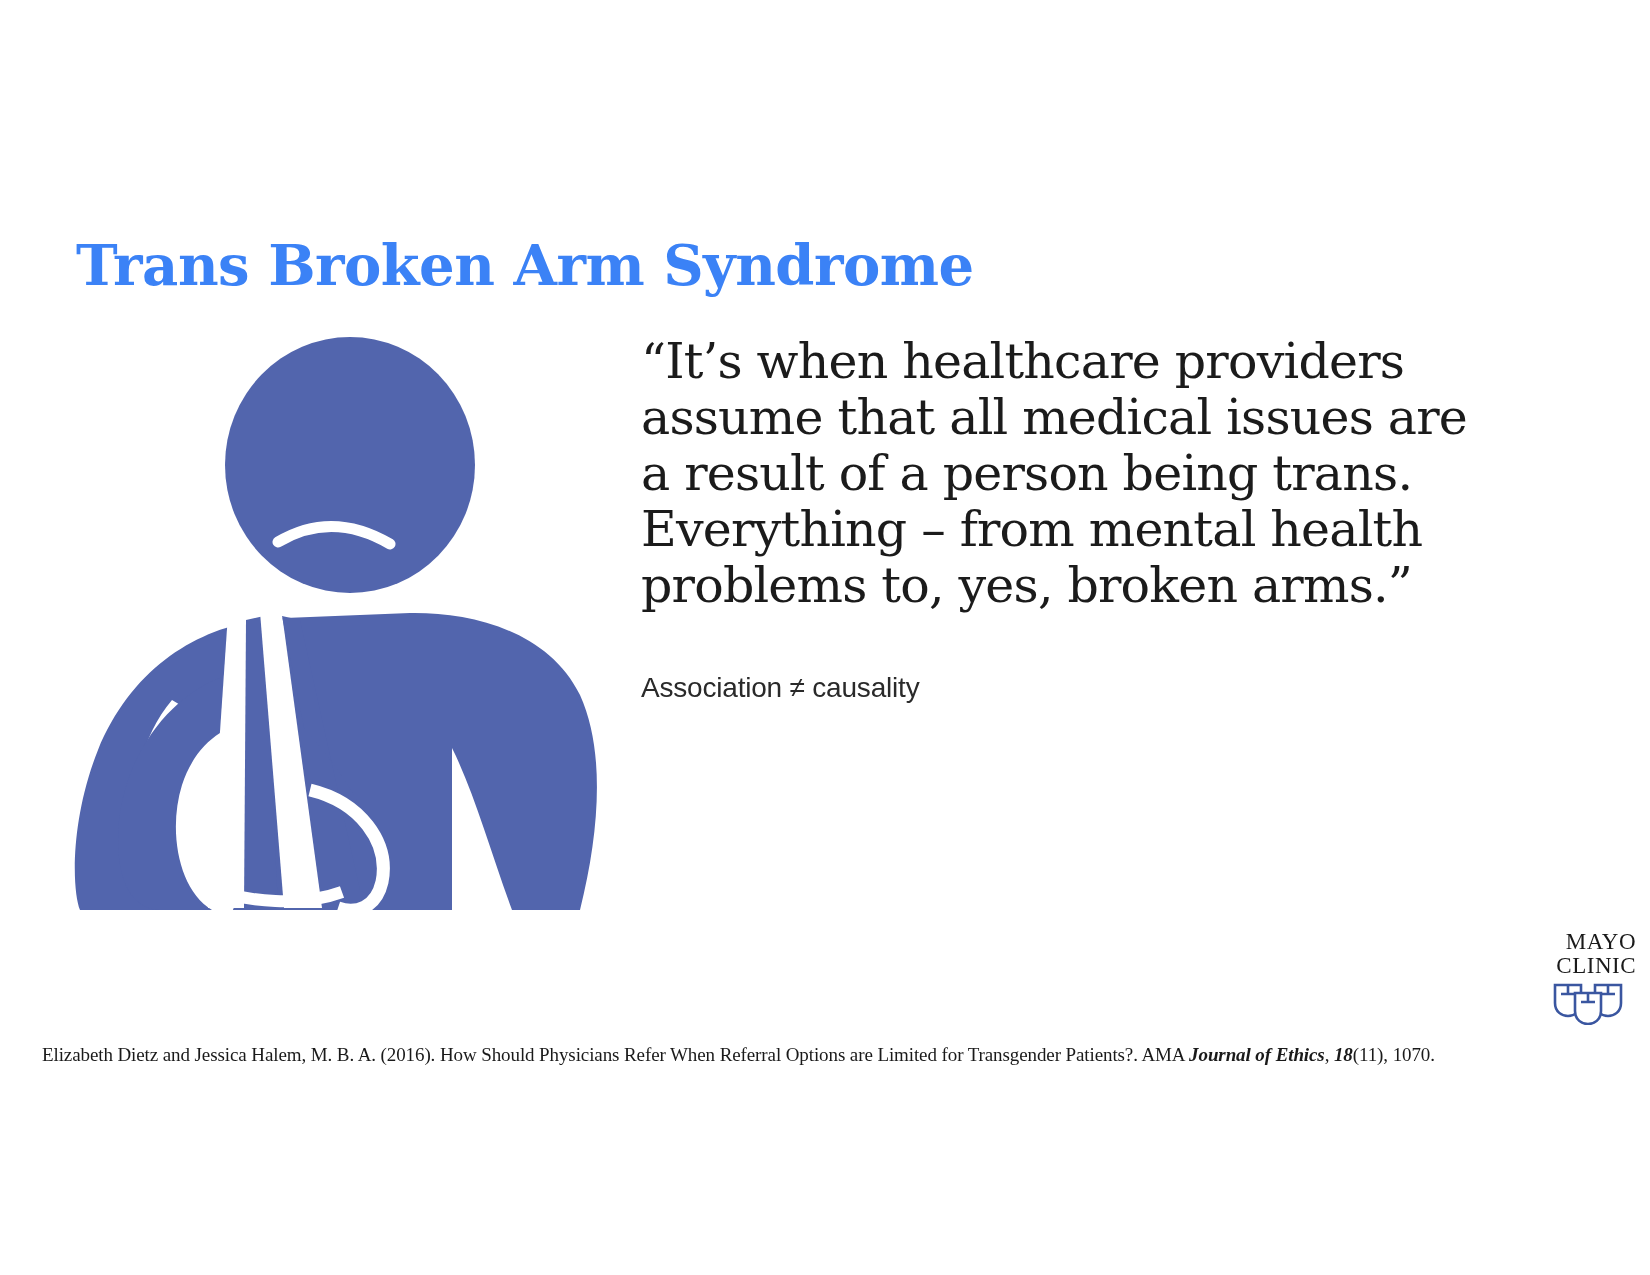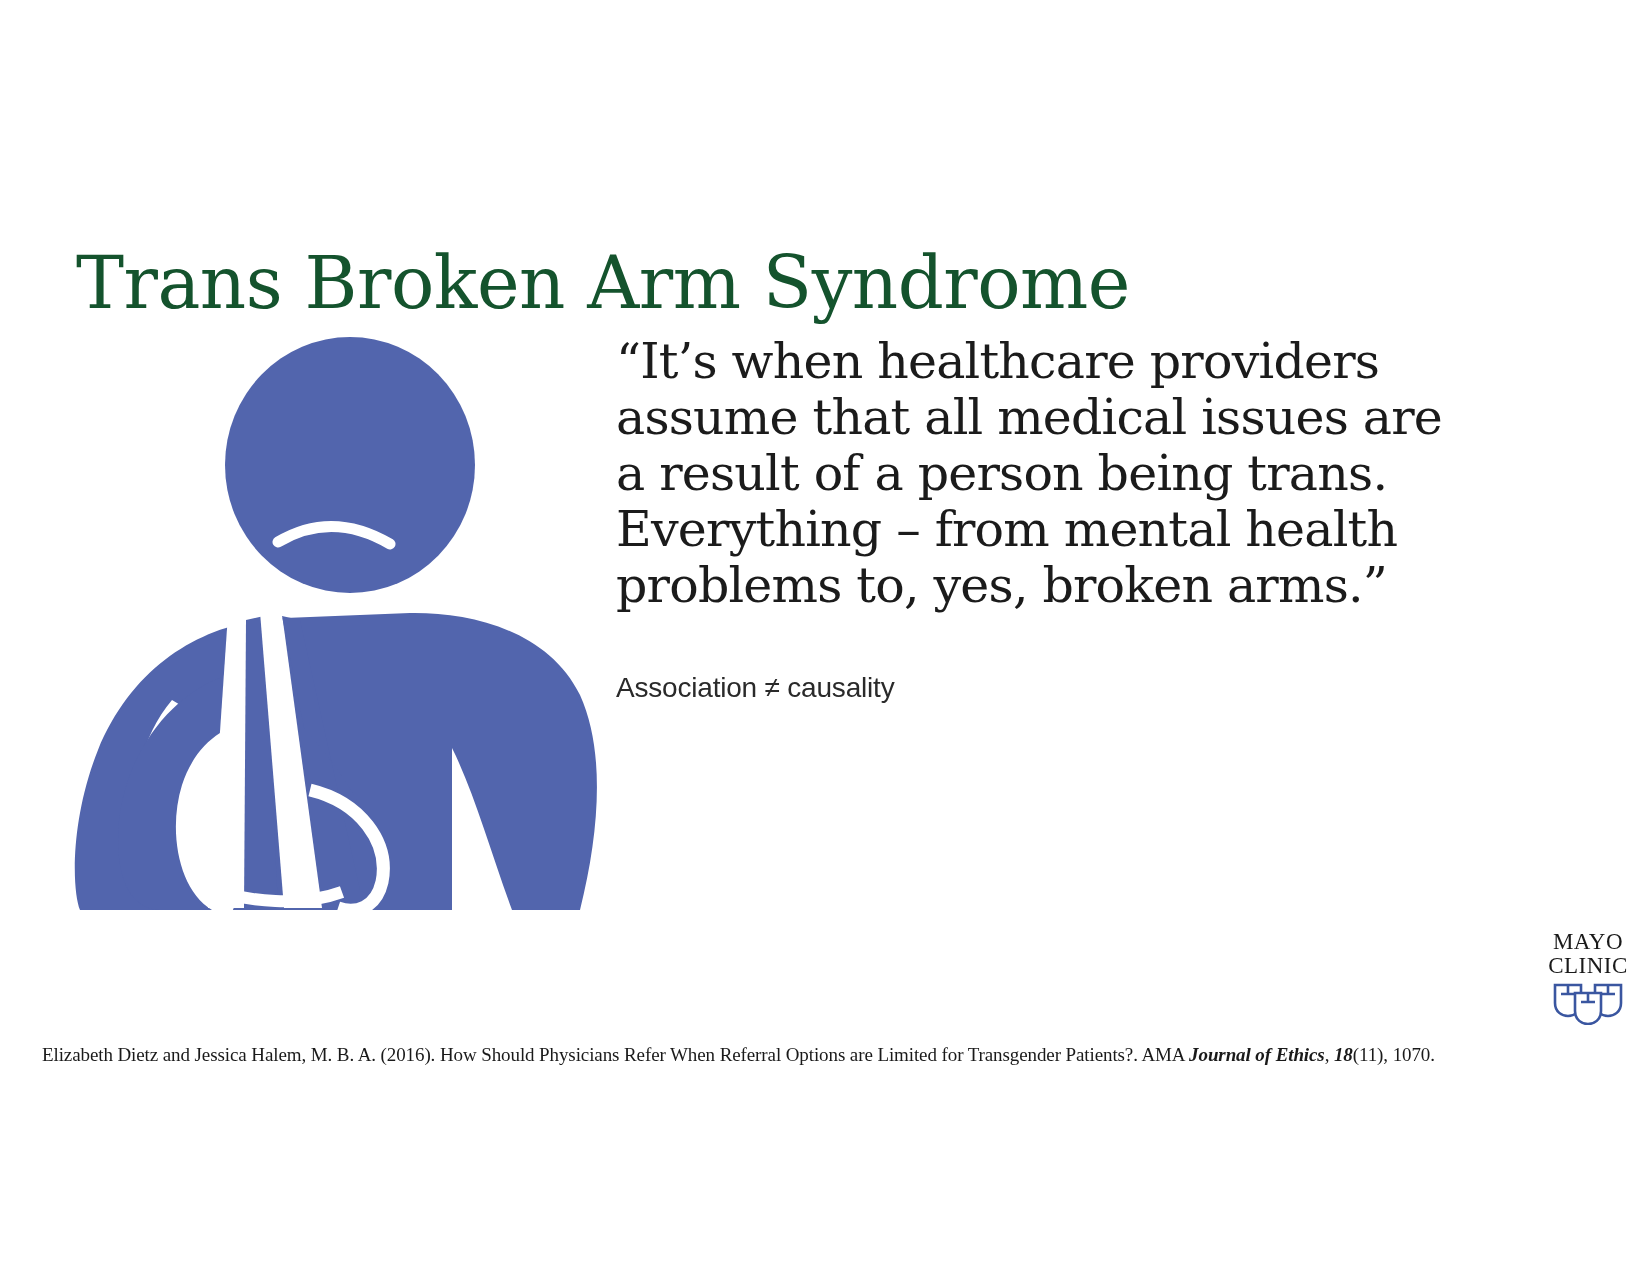--- a/index.html
+++ b/index.html
@@ -18,42 +18,42 @@
     background: #ffffff;
     overflow: hidden;
   }
 
   
   .slide-title {
     position: absolute;
     left: 76px;
     top: 199px;
     font-family: "DejaVu Serif", "Liberation Serif", serif;
-    font-weight: normal;
-    font-size: 72px;
+    font-weight: bold;
+    font-size: 56px;
     line-height: 1.0;
     letter-spacing: -0.5px;
-    color: #14532d;
+    color: #3b82f6;
     white-space: nowrap;
   }
 
   
   .figure-wrap {
     position: absolute;
     left: 60px;
     top: 330px;
     width: 560px;
     height: 580px;
   }
   .figure-wrap svg { display: block; }
 
   
   .content-col {
     position: absolute;
-    left: 616px;
+    left: 641px;
     top: 334px;
     width: 860px;
   }
   .quote {
     font-family: "DejaVu Serif", "Liberation Serif", serif;
     font-size: 49px;
     line-height: 56px;
     color: #1b1b1b;
     margin: 0;
     letter-spacing: -0.8px;
@@ -83,21 +83,21 @@
     white-space: nowrap;
   }
   .citation .ital { font-style: italic; font-weight: bold; }
 
   
   .logo {
     position: absolute;
     left: 1540px;
     top: 930px;
     width: 96px;
-    text-align: center;
+    text-align: right;
   }
   .logo-word {
     font-family: "Liberation Serif", "DejaVu Serif", serif;
     font-size: 23px;
     line-height: 24px;
     color: #1a1a1a;
     letter-spacing: 0.5px;
   }
   .logo-shields { margin-top: 3px; }
   .logo-shields svg { display: block; margin: 0 auto; }

